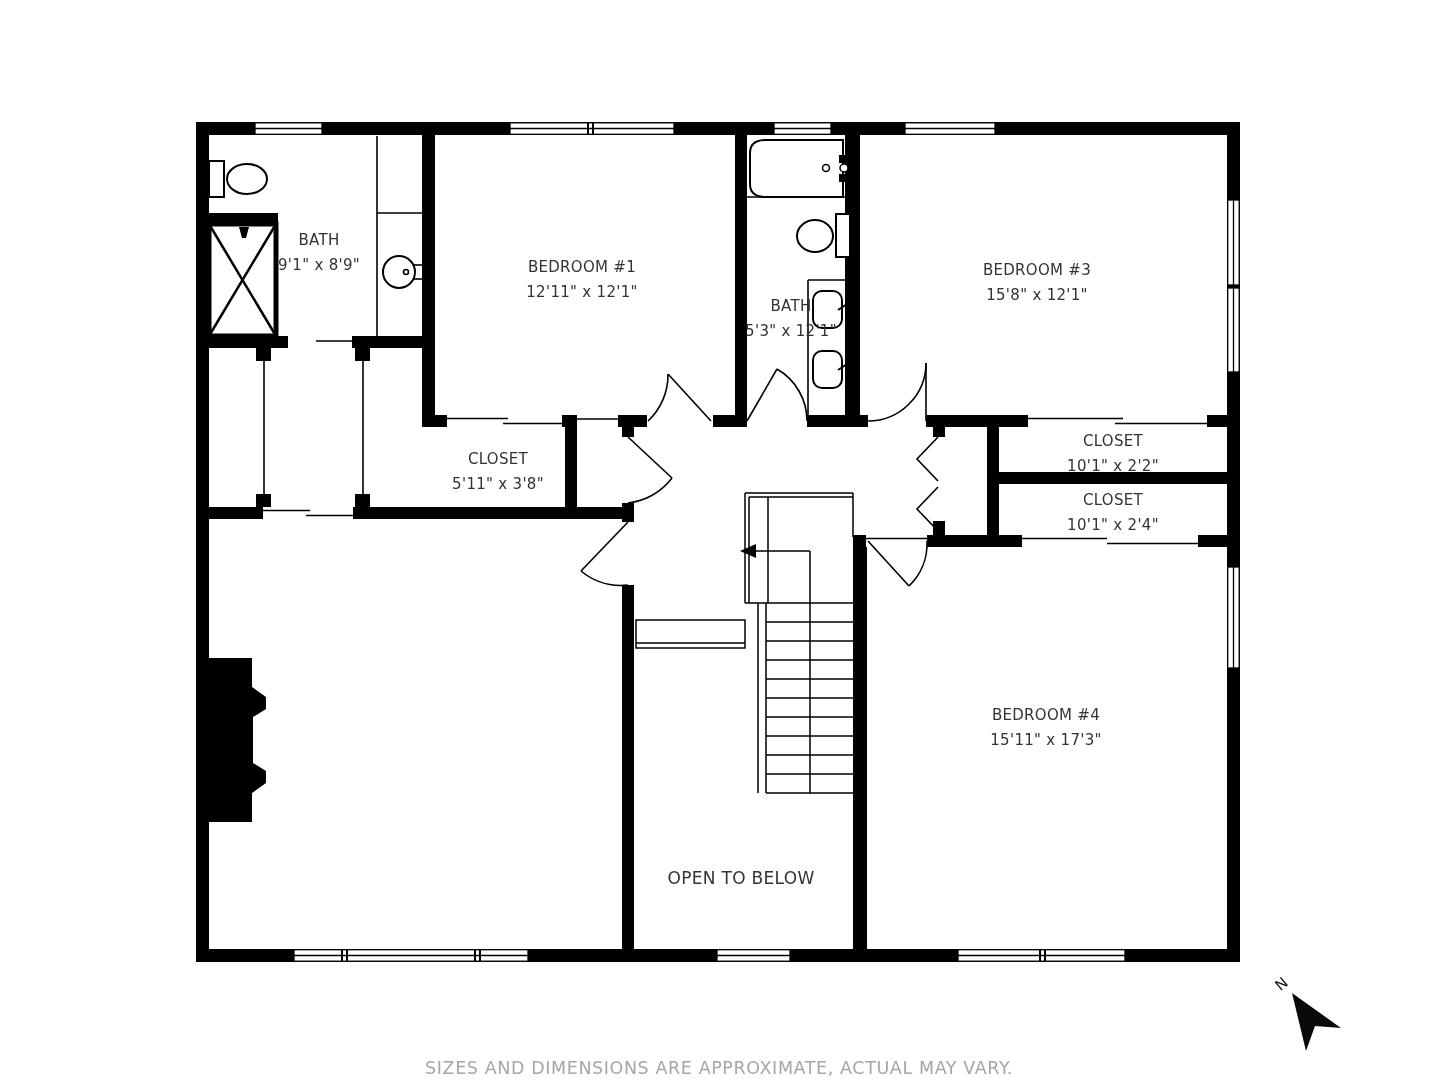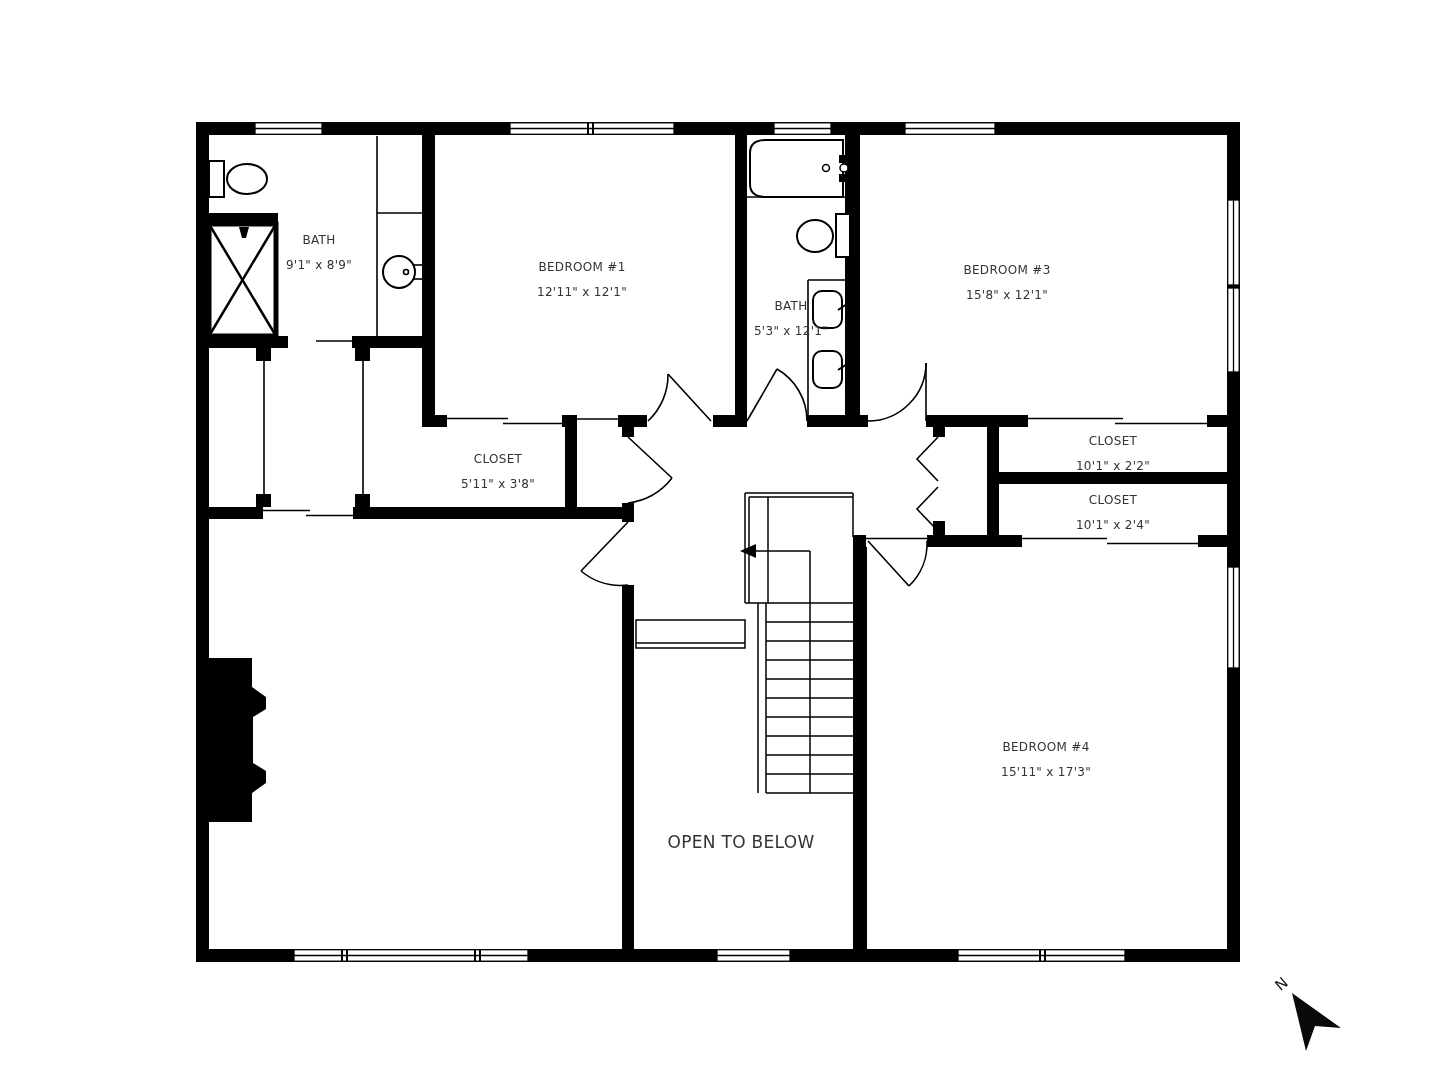--- a/index.html
+++ b/index.html
@@ -16,32 +16,33 @@
     background:var(--bg);
     font-family:"DejaVu Sans","Liberation Sans",sans-serif;
     overflow:hidden;
   }
   #plan-svg{position:absolute;left:0;top:0;}
   .room-label{
     position:absolute;
     transform:translate(-50%,-50%);
     text-align:center;
     color:var(--text);
-    font-size:12px;
+    font-size:15px;
     line-height:25px;
     letter-spacing:0.3px;
     white-space:nowrap;
   }
   .annotation-label{
     position:absolute;
     transform:translate(-50%,-50%);
     color:var(--text);
     font-size:17px;
     letter-spacing:0.3px;
     white-space:nowrap;
+    margin-top:36px;
   }
   #disclaimer{
     position:absolute;
     transform:translate(-50%,-50%);
     left:719px;top:1068px;
     color:var(--muted);
     font-size:17.5px;
     letter-spacing:0.6px;
     white-space:nowrap;
   }
@@ -304,44 +305,45 @@
 <div class="room-label" style="left:582px;top:280px">
   <div>BEDROOM #1</div>
   <div>12'11" x 12'1"</div>
 </div>
 
 <div class="room-label" style="left:791px;top:319px">
   <div>BATH</div>
   <div>5'3" x 12'1"</div>
 </div>
 
-<div class="room-label" style="left:1007px;top:283px">
+<div class="room-label" style="left:1037px;top:283px">
   <div>BEDROOM #3</div>
   <div>15'8" x 12'1"</div>
 </div>
 
 <div class="room-label" style="left:498px;top:472px">
   <div>CLOSET</div>
   <div>5'11" x 3'8"</div>
 </div>
 
 <div class="room-label" style="left:1113px;top:454px">
   <div>CLOSET</div>
   <div>10'1" x 2'2"</div>
 </div>
 
 <div class="room-label" style="left:1113px;top:513px">
   <div>CLOSET</div>
   <div>10'1" x 2'4"</div>
 </div>
 
 
-<div class="room-label" style="left:1046px;top:760px">
+<div class="room-label" style="left:1046px;top:728px">
   <div>BEDROOM #4</div>
   <div>15'11" x 17'3"</div>
 </div>
 
 <div class="annotation-label" style="left:741px;top:842px">OPEN TO BELOW</div>
 
+<div id="disclaimer">SIZES AND DIMENSIONS ARE APPROXIMATE, ACTUAL MAY VARY.</div>
 
 <div id="north-label">N</div>
 
 </div>
 
 </body></html>

